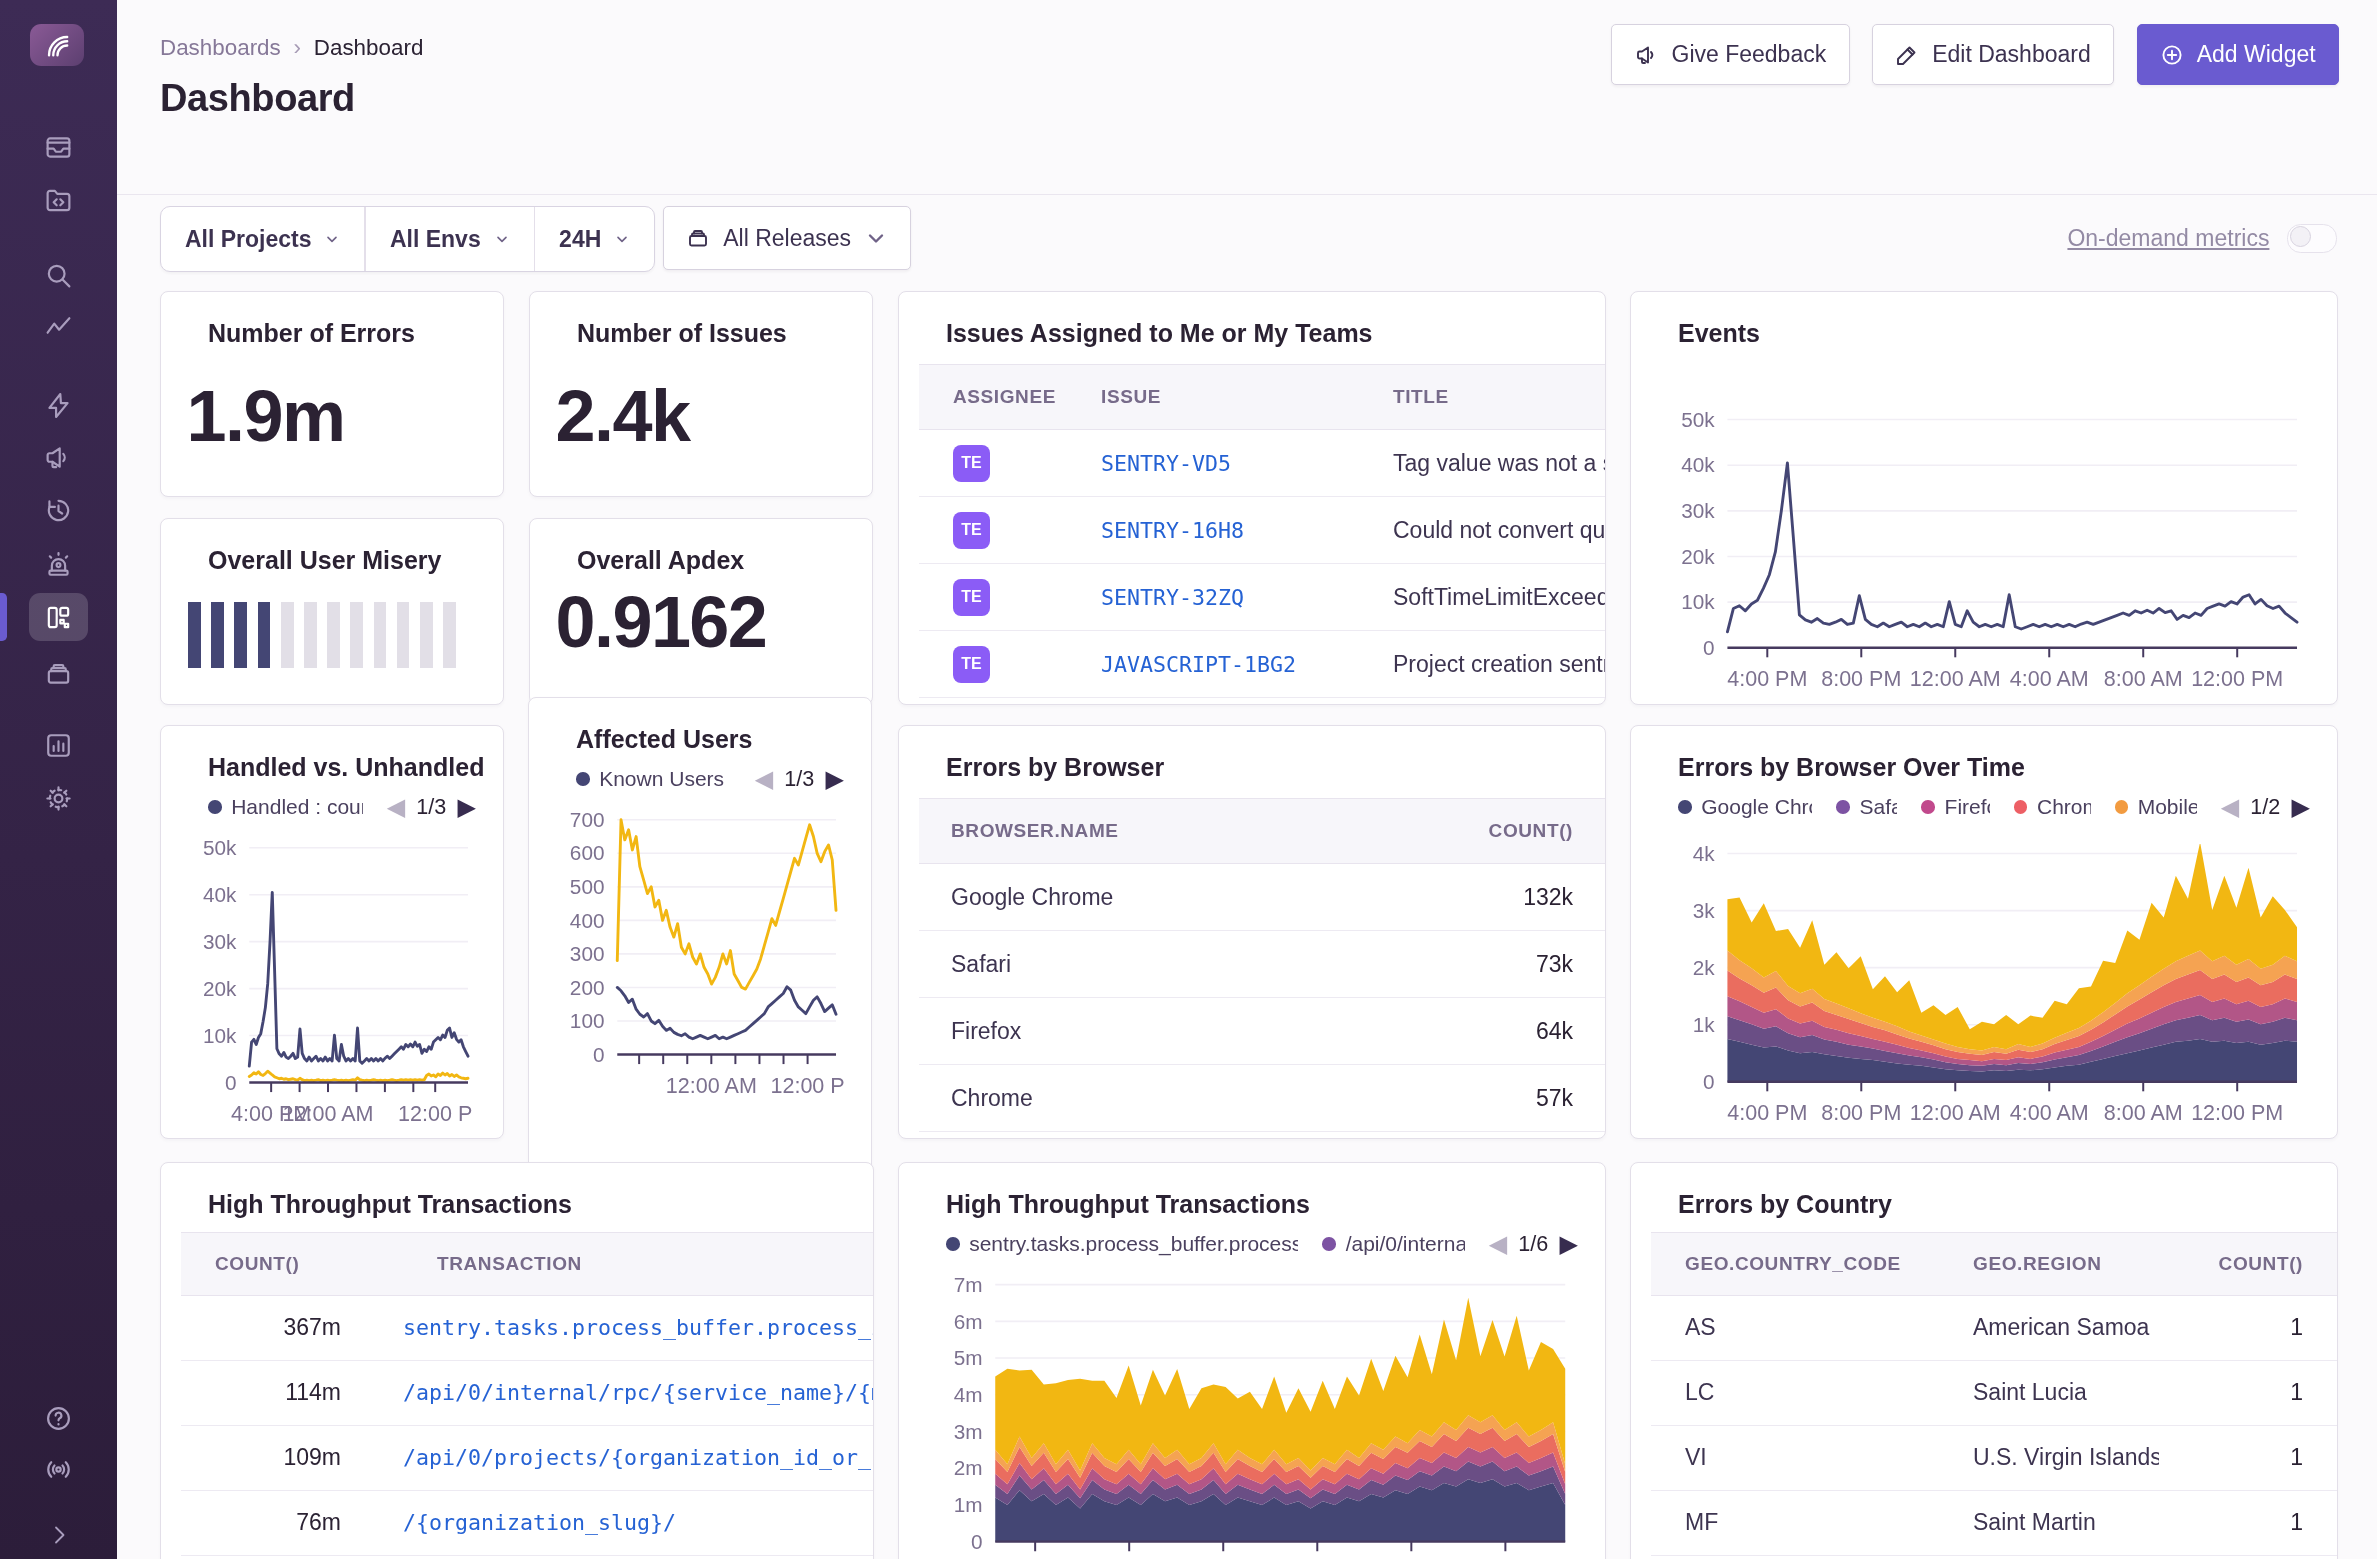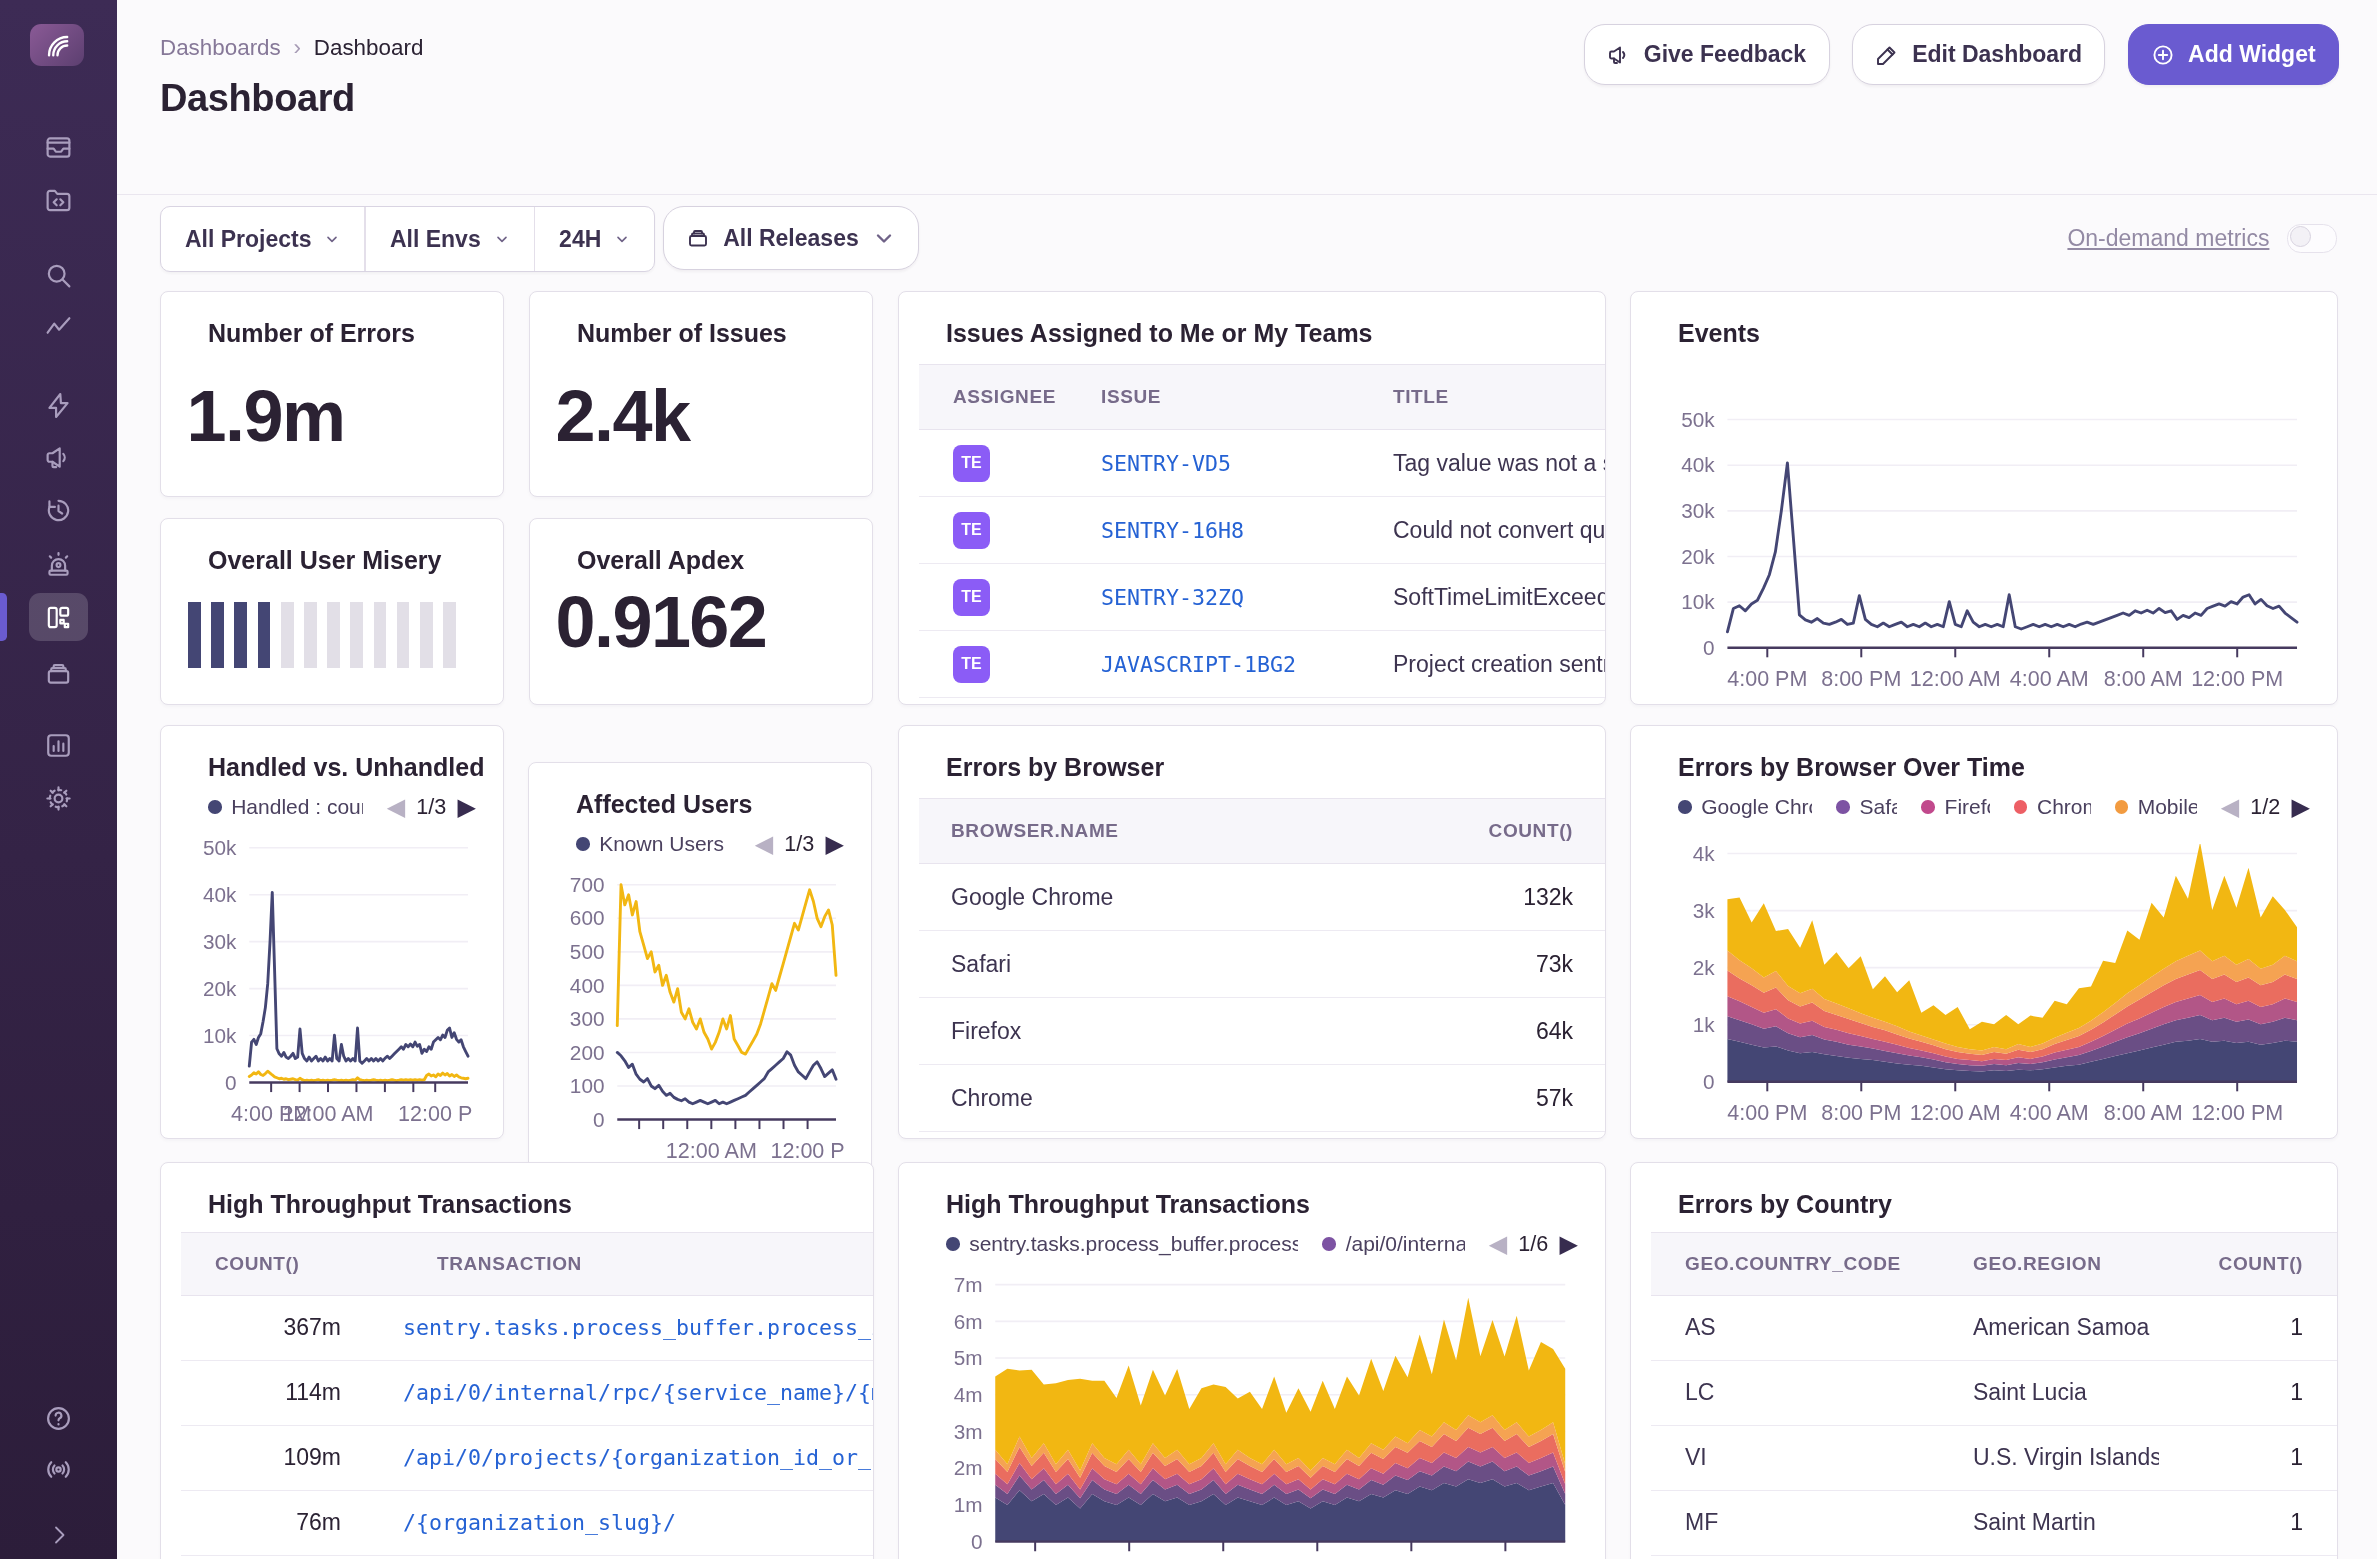--- a/index.html
+++ b/index.html
@@ -22,21 +22,21 @@
 
   
   .main{position:absolute;left:117px;top:0;right:0;bottom:0;}
   .page-header{position:absolute;left:0;top:0;right:0;height:194px;border-bottom:1.6px solid #eae6ef;}
   .breadcrumb{position:absolute;left:43px;top:35px;font-size:22.4px;color:#867898;display:flex;gap:12.8px;align-items:center;}
   .breadcrumb .crumb-link{cursor:pointer;}
   .breadcrumb .sep{color:#a79bb5;}
   .breadcrumb .current{color:#2b2233;}
   .page-title{position:absolute;left:43px;top:77px;font-size:38px;font-weight:700;letter-spacing:-0.4px;}
   .header-actions{position:absolute;right:38px;top:24px;display:flex;gap:22.4px;}
-  .btn{height:61px;border:1.6px solid #d7d2df;border-radius:21px;background:#fff;font-weight:700;font-size:23px;
+  .btn{height:61px;border:1.6px solid #d7d2df;border-radius:5px;background:#fff;font-weight:400;font-size:23px;
     color:#3c3250;display:inline-flex;align-items:center;gap:12.8px;padding:0 22.4px;cursor:pointer;
     box-shadow:0 1.6px 2.4px rgba(50,40,60,.05);white-space:nowrap;}
   .btn svg{width:24px;height:24px;}
   .btn.primary{background:#6a5bd0;border-color:#6a5bd0;color:#fff;}
 
   
   .seg{position:absolute;left:43px;top:206px;height:64px;display:flex;align-items:stretch;background:#fff;
     border:1.6px solid #d9d4e2;border-radius:10px;box-shadow:0 1.6px 2.4px rgba(50,40,60,.04);}
   .seg .seg-item{display:flex;align-items:center;gap:12.8px;padding:0 24px;font-size:23px;font-weight:700;color:#3c3250;cursor:pointer;}
   .seg .divider{width:1.6px;background:#e4dfea;margin:0;}
@@ -408,21 +408,21 @@
             <line x1="212.26" x2="212.26" y1="306" y2="318" stroke="#463a5f" stroke-width="2.5"></line>
             <line x1="247.88" x2="247.88" y1="306" y2="318" stroke="#463a5f" stroke-width="2.5"></line>
             <line x1="283.5" x2="283.5" y1="306" y2="318" stroke="#463a5f" stroke-width="2.5"></line>
             <line x1="310.9" x2="310.9" y1="306" y2="318" stroke="#463a5f" stroke-width="2.5"></line>
             <text x="105.4" y="354" text-anchor="middle" fill="#7c718f" font-size="27">4:00 PM</text>
             <text x="176.64" y="354" text-anchor="middle" fill="#7c718f" font-size="27">12:00 AM</text>
             <text x="310.9" y="354" text-anchor="middle" fill="#7c718f" font-size="27">12:00 P</text>
           </svg>
         </div>
     </div>
-    <div class="card" style="left:411px;top:762px;width:344px;height:490px">
+    <div class="card" style="left:411px;top:697px;width:344px;height:490px">
       <div class="w-title">Affected Users</div>
       <div class="legend">
           <span class="lg-item">
             <span class="lg-dot" style="background: rgb(68, 70, 116);"></span>
             <span>Known Users : cour</span>
           </span>
           <span class="lg-pg">
             <span class="prev">◀</span>
             <span>1/3</span>
             <span class="next">▶</span>

